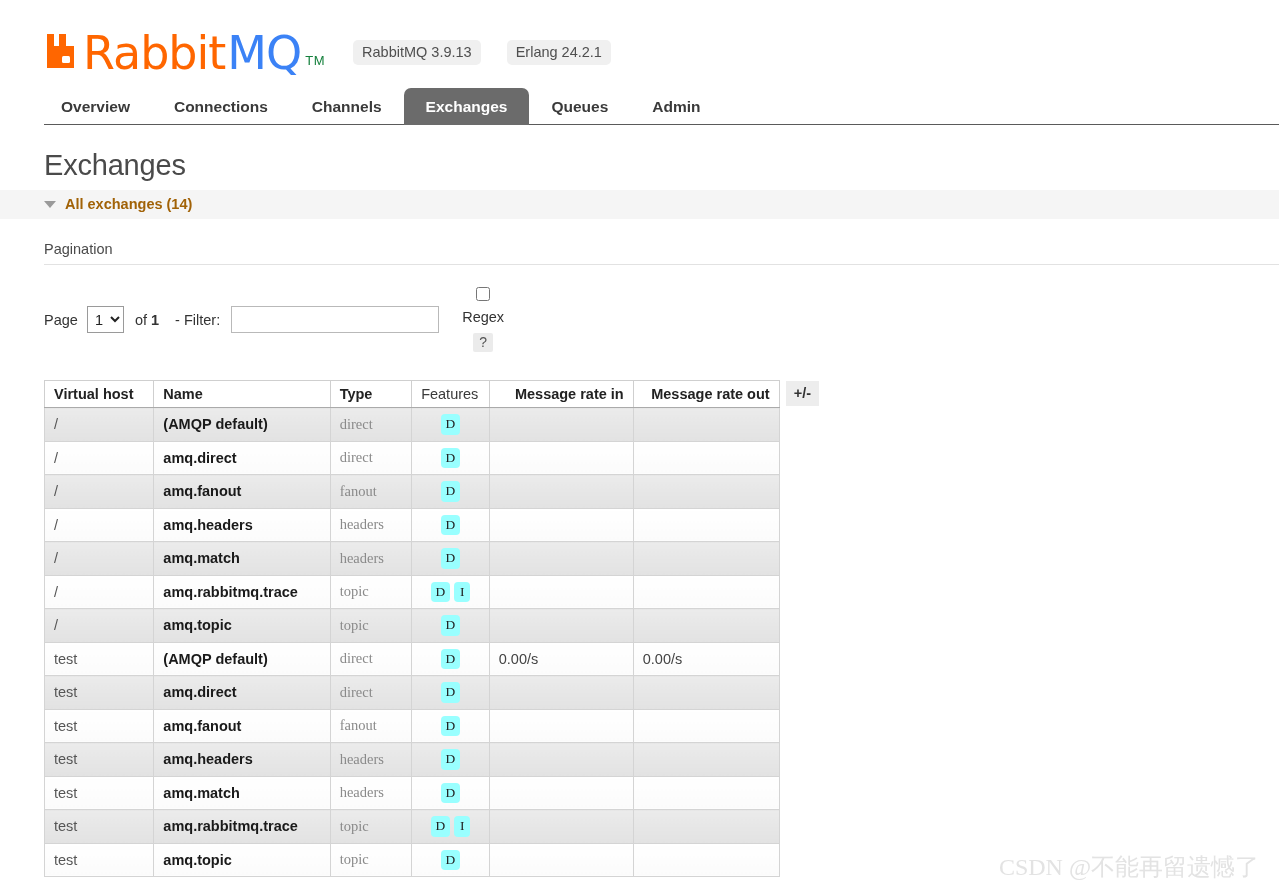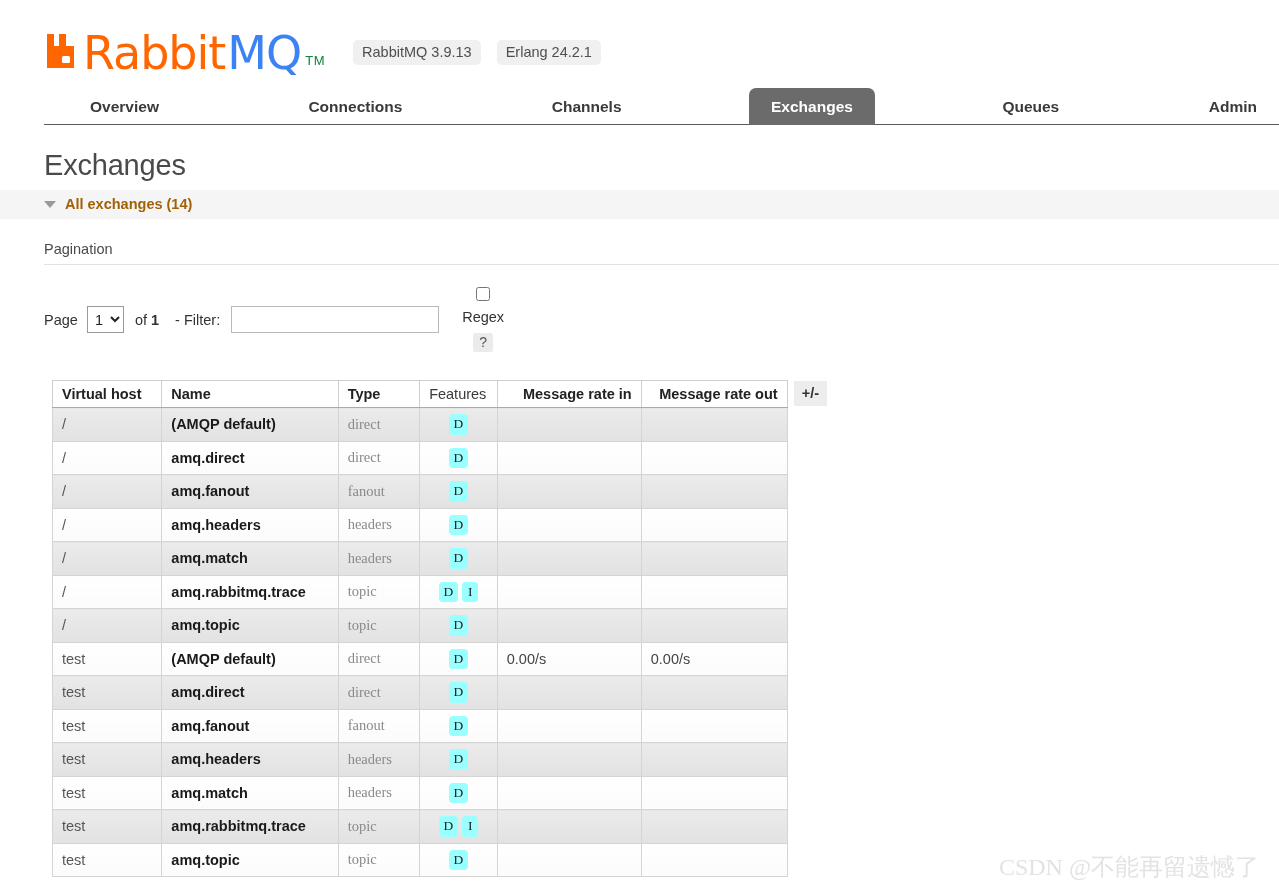--- a/index.html
+++ b/index.html
@@ -63,43 +63,42 @@
   .logo-tm {
     font-size: 13px;
     color: #15803d;
     margin-bottom: 7px;
     margin-left: 2px;
     letter-spacing: 0.5px;
   }
 
   .version-badges {
     display: flex;
-    gap: 16px;
+    gap: 26px;
     margin-bottom: 9px;
     margin-left: 14px;
   }
   .version-badge {
     background: #f0f0f0;
     border-radius: 5px;
     padding: 4px 9px 5px 9px;
     font-size: 14.5px;
     color: #4f4f4f;
     white-space: nowrap;
   }
 
   
   .nav {
     position: relative;
     margin-top: 14px;
     height: 37px;
-    padding-left: 68px;
+    padding-left: 39px;
     display: flex;
     align-items: stretch;
     gap: 0;
-    justify-content: space-between;
   }
   .nav::after {
     content: "";
     position: absolute;
     left: 44px;
     right: 0;
     bottom: 0;
     height: 1px;
     background: #5a5a5a;
   }
@@ -224,21 +223,20 @@
     cursor: pointer;
     font-family: "Liberation Sans", sans-serif;
   }
 
   
   .table-wrap { margin: 28px 0 0 44px; }
   table.listing {
     border-collapse: collapse;
     font-size: 14.5px;
     width: 776px;
-    margin-left: 8px;
   }
   table.listing th {
     background: #ffffff;
     border: 1px solid #cfcfcf;
     border-bottom: 1px solid #aaa;
     padding: 5px 9px;
     font-weight: bold;
     text-align: left;
     color: #222;
     white-space: nowrap;

